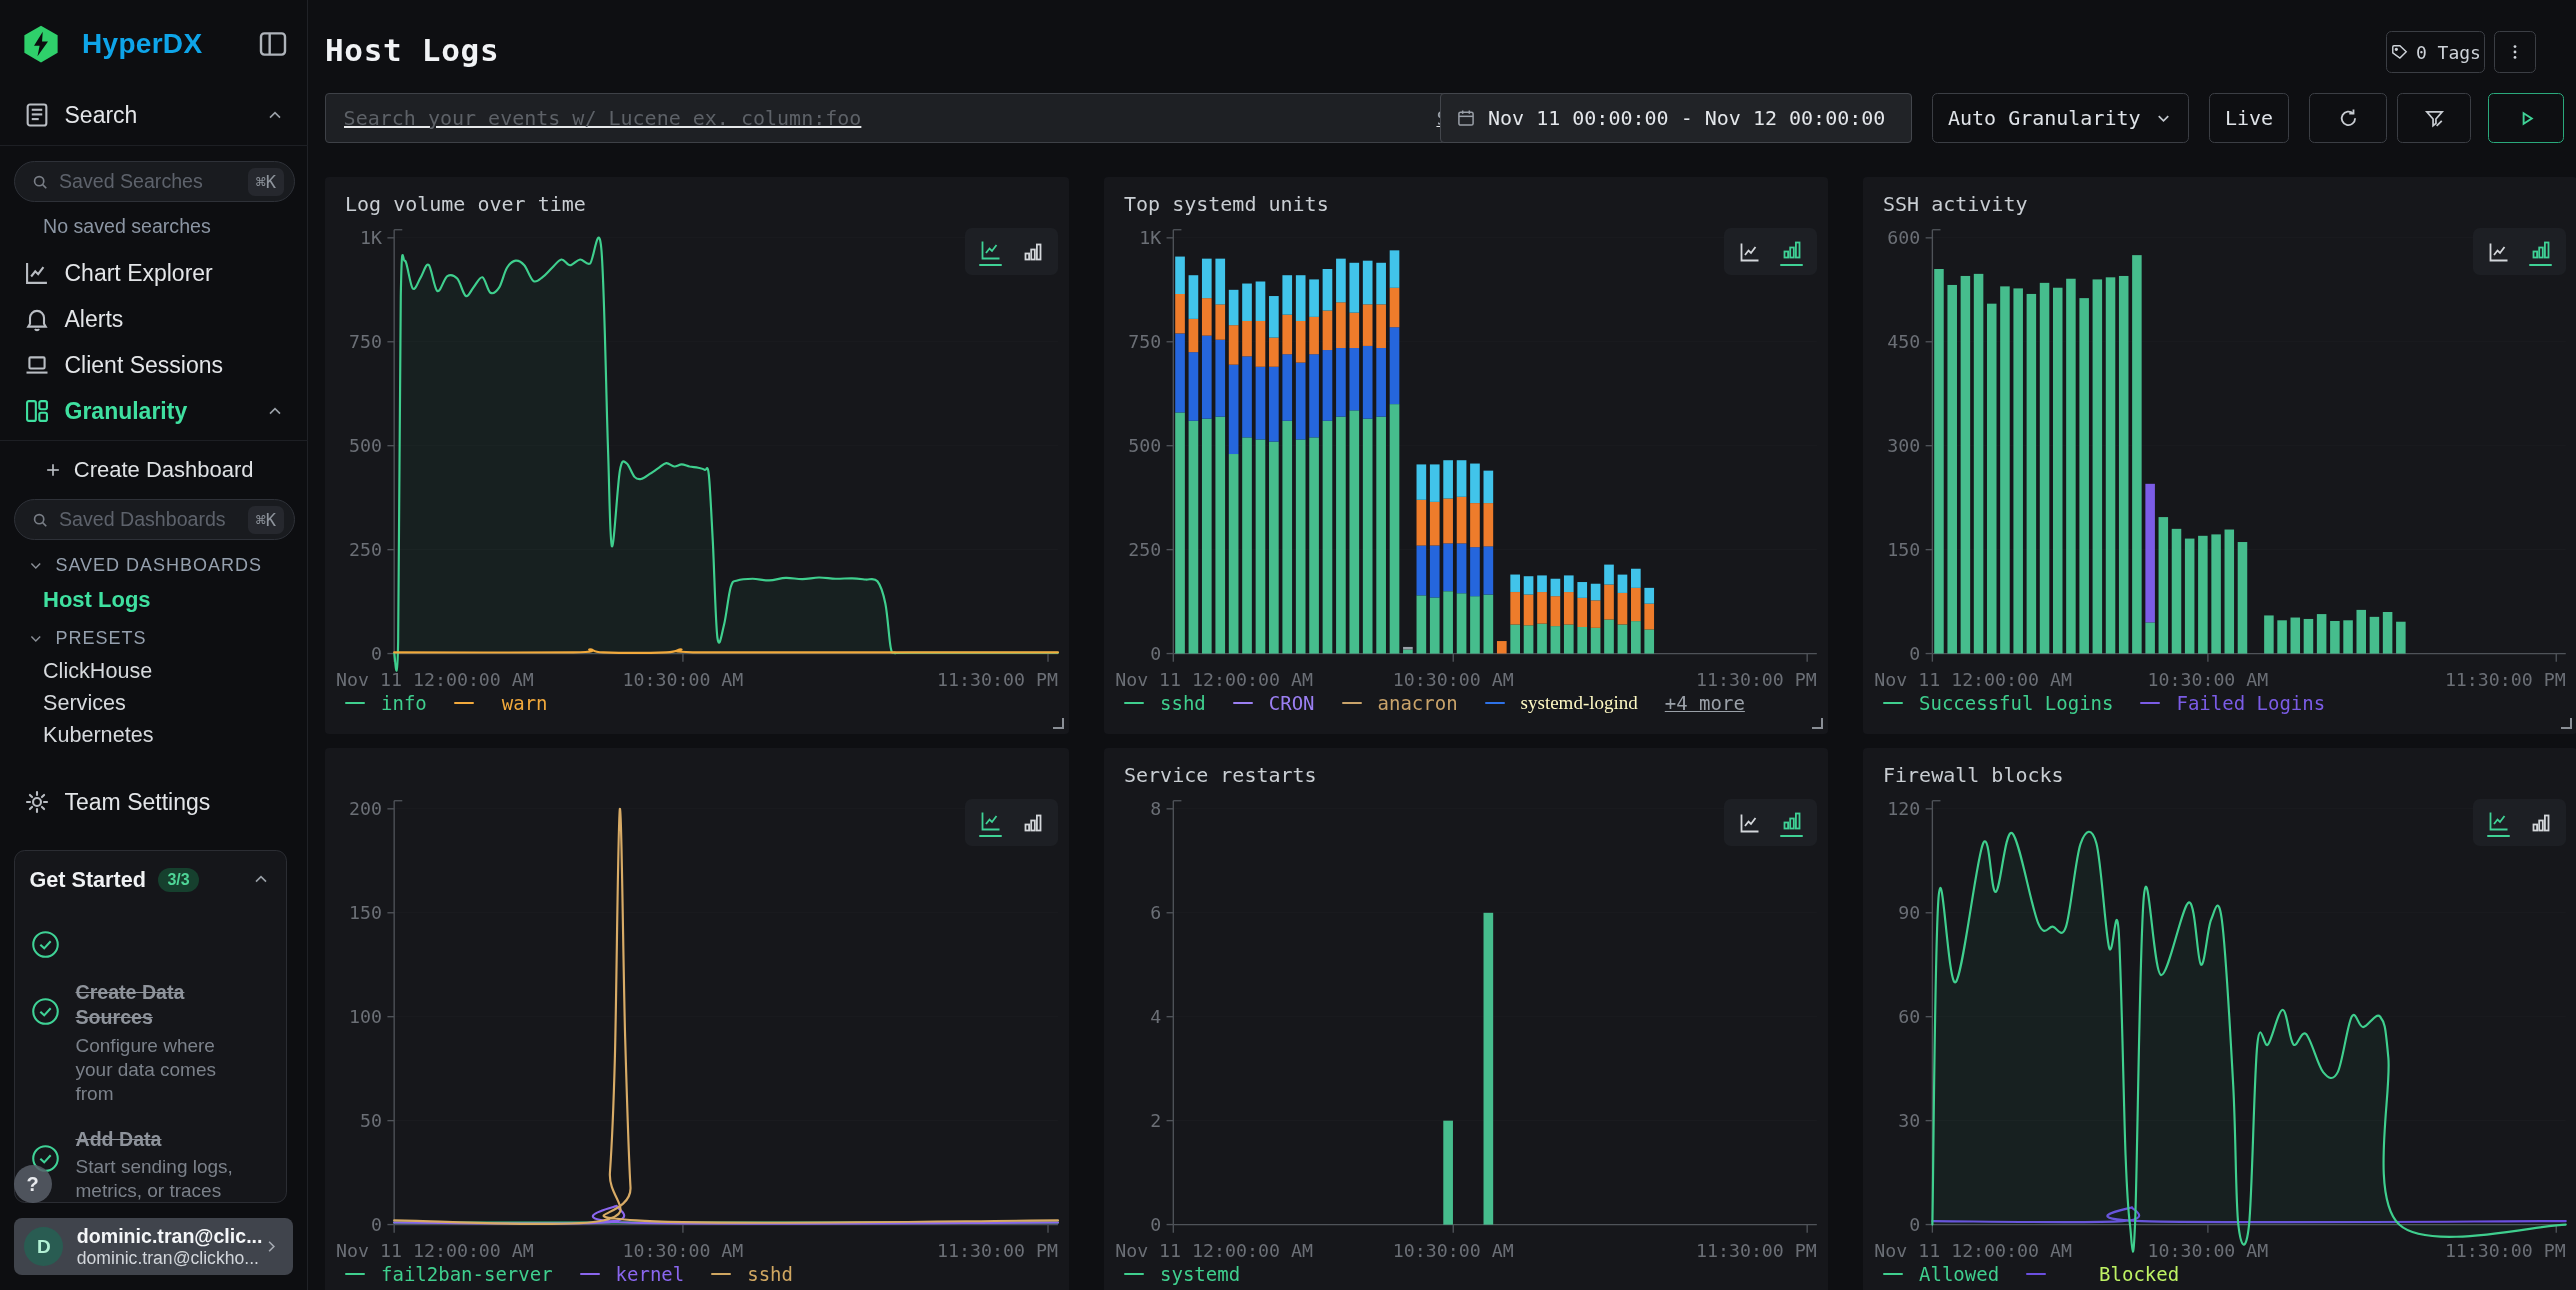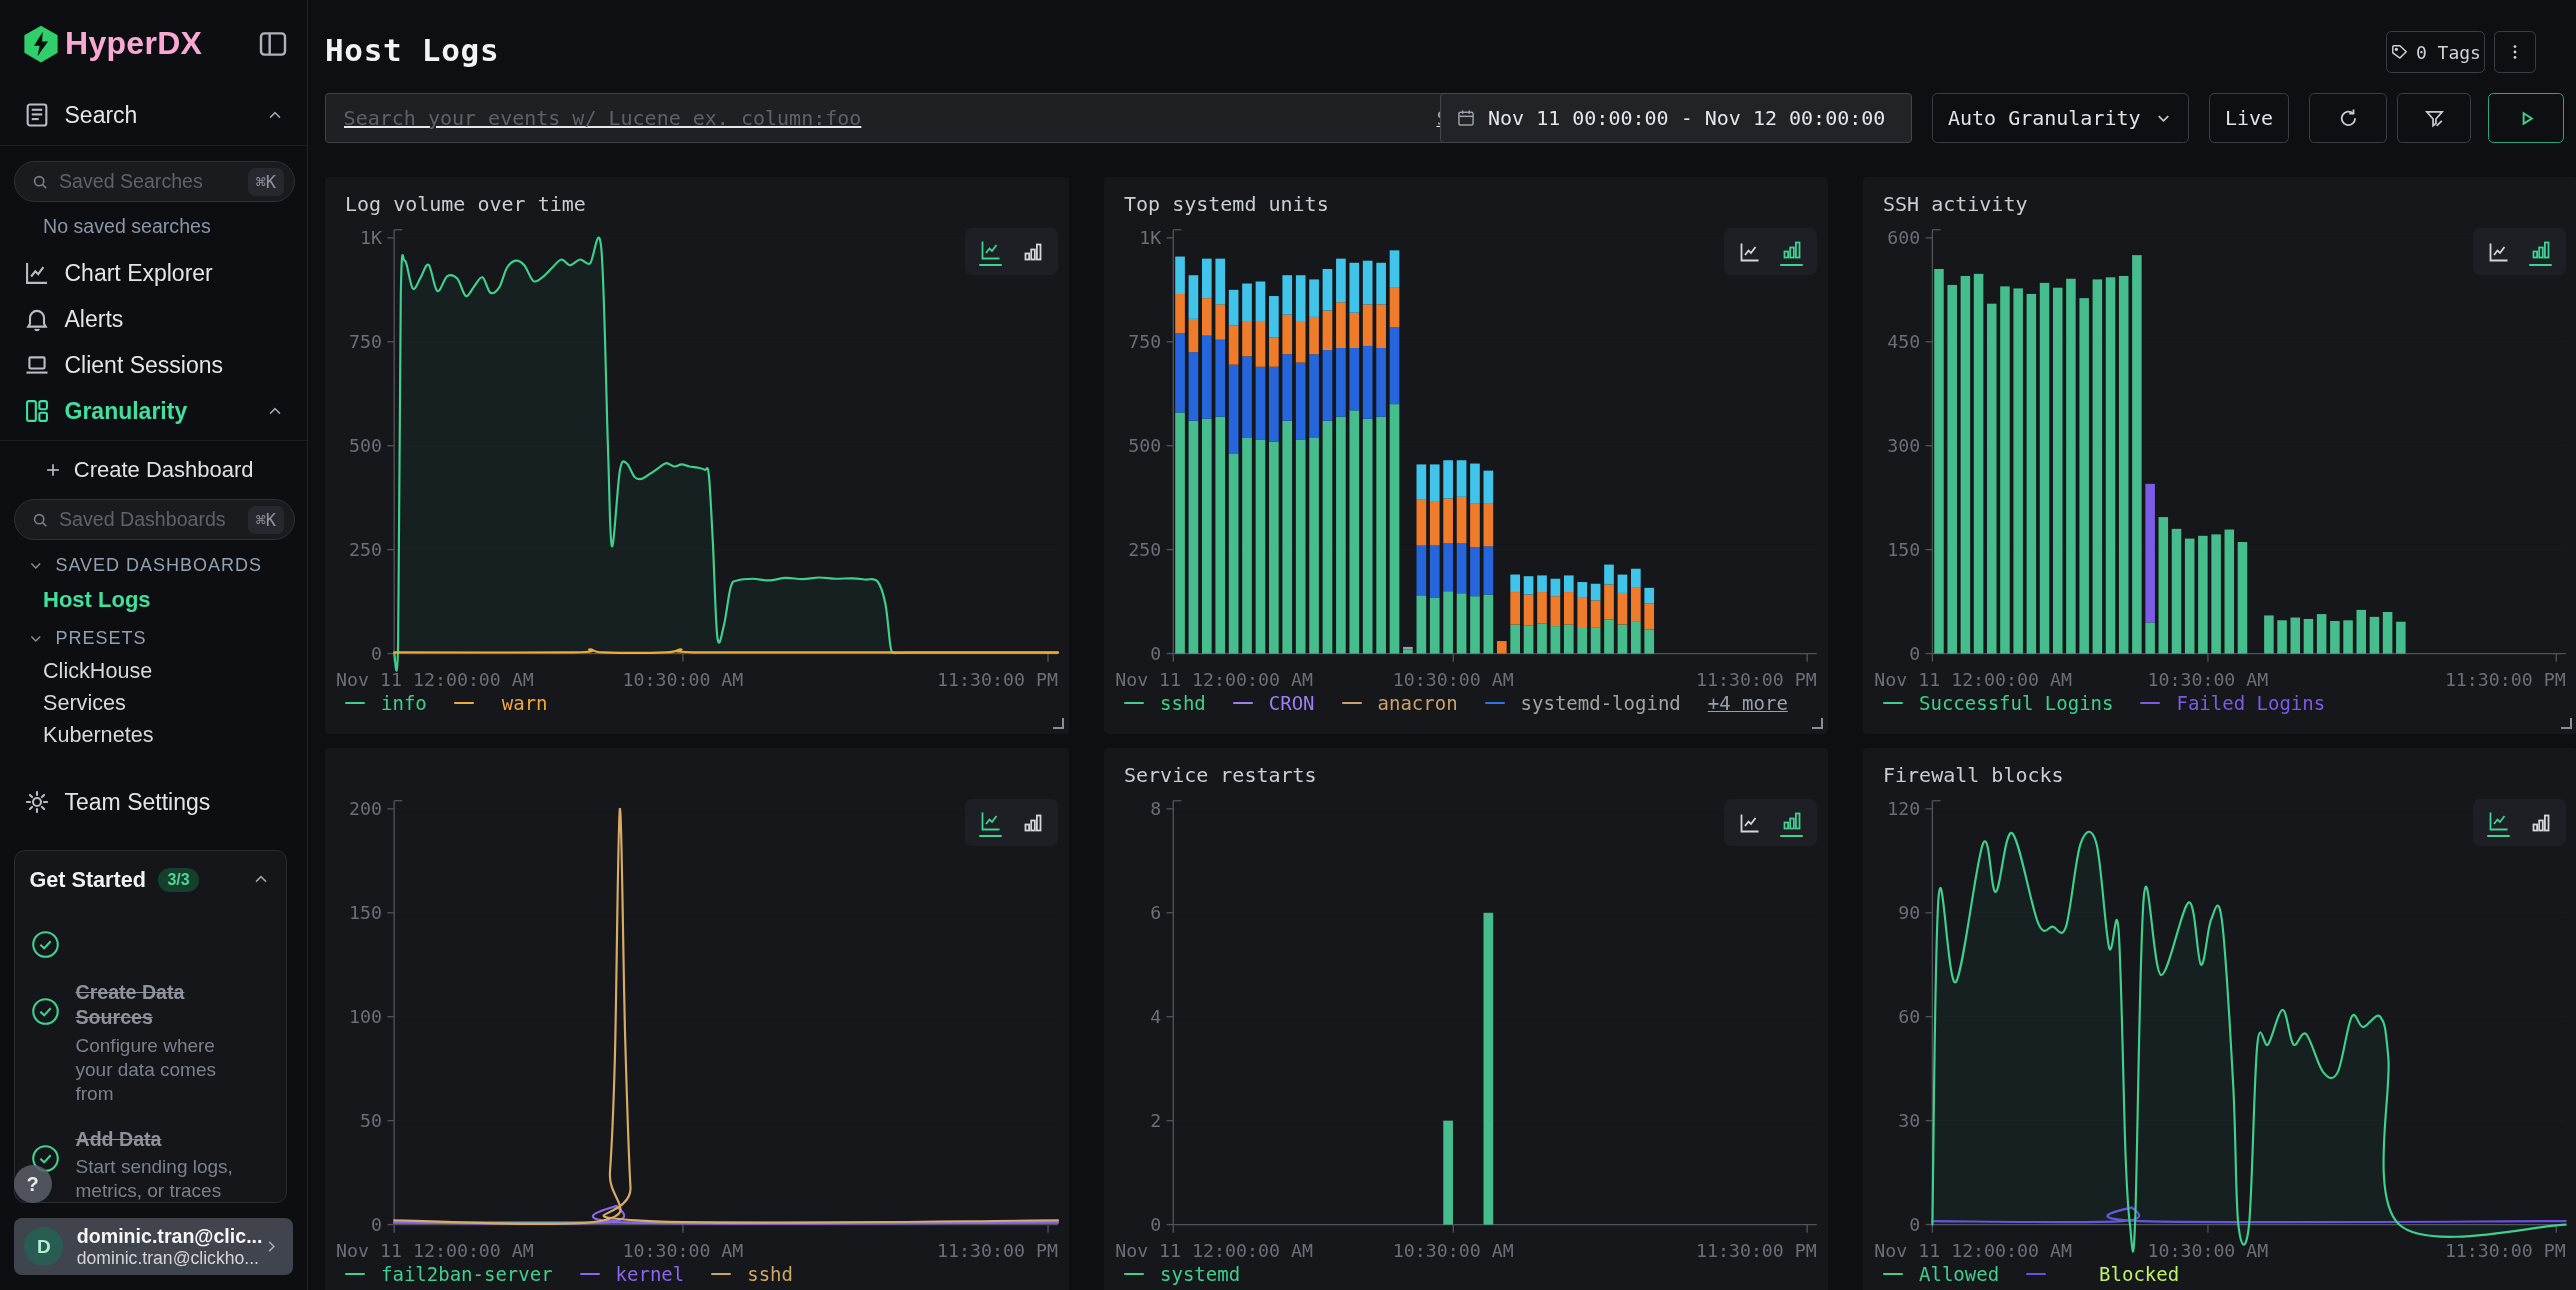--- a/index.html
+++ b/index.html
@@ -5,21 +5,21 @@
   * { box-sizing: border-box; margin: 0; padding: 0; }
   html,body { width:2576px; height:1291px; overflow:hidden; background:#0e0f12;
     font-family:"Liberation Sans", sans-serif; color:#e6e8ea; }
   .mono { font-family:"DejaVu Sans Mono", monospace; }
 
   
   #sidebar { position:absolute; left:0; top:0; width:308px; height:1291px;
     background:#0d0e11; border-right:1.4px solid #202227; }
   .brand-row { position:absolute; left:0; top:20px; width:308px; height:47px; display:flex; align-items:center; }
   .logo-hex { width:42px; height:42px; margin-left:20px; }
-  .brand-name { font-size:32px; font-weight:bold; color:#f9a8d4; margin-left:3px; letter-spacing:0.3px; }
+  .brand-name { font-size:28px; font-weight:bold; color:#0ea5e9; margin-left:20px; letter-spacing:0.3px; }
   .collapse-btn { position:absolute; right:19px; top:8px; width:32px; height:32px; color:#aeb3ba; cursor:pointer; }
   .nav-row { position:absolute; left:0; width:308px; height:38px; display:flex; align-items:center; color:#e3e5e8; font-size:23px; }
   .nav-row .ic { width:28px; height:28px; margin-left:23px; color:#b9bdc3; flex:none; }
   .nav-row .lbl { margin-left:13.5px; }
   .nav-row .chev { position:absolute; right:23px; width:20px; height:20px; color:#9aa0a8; }
   .divider { position:absolute; left:0; width:308px; border-top:1.4px solid #1d1f24; }
   .pill { position:absolute; left:13.5px; width:281px; height:41px; background:#191b1f; border:1.4px solid #2e3138;
     border-radius:21.6px; display:flex; align-items:center; }
   .pill .ic { width:20px; height:20px; margin-left:15px; color:#787d85; flex:none; }
   .pill input { flex:1; margin-left:9.5px; background:transparent; border:none; outline:none;
@@ -640,21 +640,21 @@
         <span class="legend-item">
           <span class="legend-swatch" style="background: rgb(155, 127, 242);"></span>
           <span style="color: rgb(155, 127, 242);">CRON</span>
         </span>
         <span class="legend-item">
           <span class="legend-swatch" style="background: rgb(201, 163, 106);"></span>
           <span style="color: rgb(201, 163, 106);">anacron</span>
         </span>
         <span class="legend-item">
           <span class="legend-swatch" style="background: rgb(46, 114, 232);"></span>
-          <span style="color: #a3a3a3;">systemd-logind</span>
+          <span style="color: #fef9c3; font-family: Liberation Serif, serif;">systemd-logind</span>
         </span>
         <span class="legend-item">
           <span class="legend-more" style="color: rgb(154, 160, 168);">+4 more</span>
         </span>
       </div>
     <div class="resize-handle"></div>
   </div>
 
   <div class="panel">
     <div class="panel-title mono">SSH activity</div>

